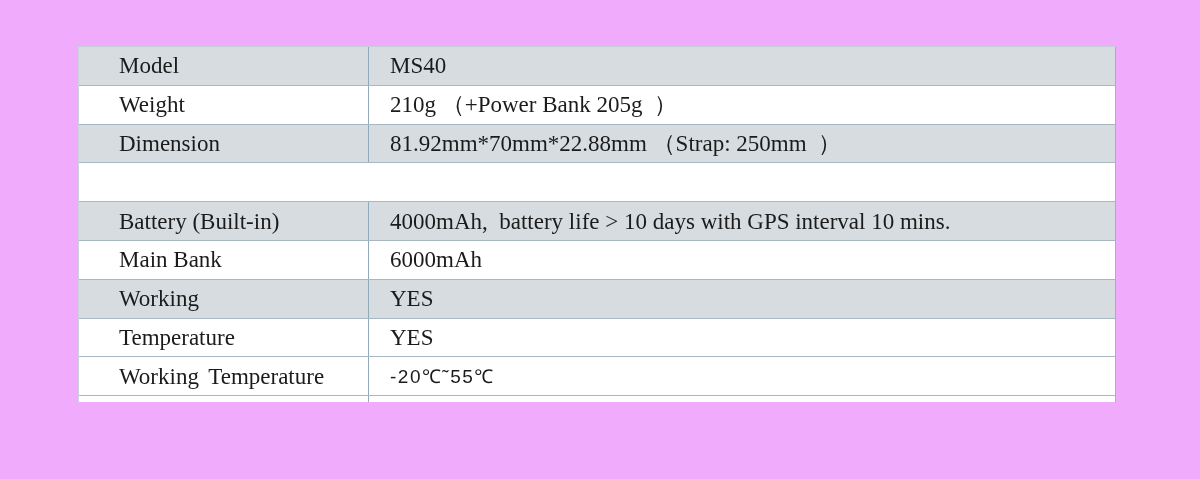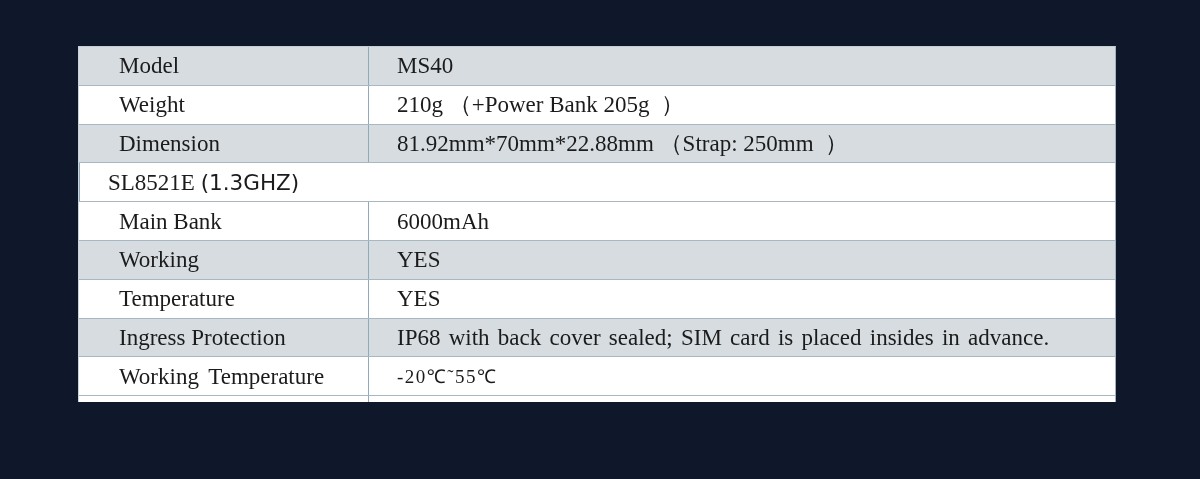--- a/index.html
+++ b/index.html
@@ -4,21 +4,21 @@
 <style>
   html, body {
     margin: 0;
     padding: 0;
     background: #ffffff;
   }
   .page {
     position: relative;
     width: 1200px;
     height: 479px;
-    background: #0f172a;
+    background: #f0abfc;
     overflow: hidden;
     font-family: "Liberation Serif", serif;
     color: #1b1b1b;
   }
   .spec-table {
     position: absolute;
     left: 78px;
     top: 46px;
     width: 1038px;
     box-sizing: border-box;
@@ -48,28 +48,28 @@
     white-space: pre;
   }
   .label-cell {
     width: 289px;
     padding-left: 40px;
     flex: none;
   }
   .value-cell {
     flex: 1;
     border-left: 1.5px solid #90aaba;
-    padding-left: 28px;
+    padding-left: 21px;
   }
   .sans {
     font-family: "DejaVu Sans", sans-serif;
     font-size: 21.5px;
   }
   .temp {
-    font-family: Liberation Serif, serif;
+    font-family: Liberation Sans, sans-serif;
     font-size: 19px;
     letter-spacing: 1.5px;
   }
   .ws-wide {
     word-spacing: 2.5px;
   }
   .ws-wide-label {
     word-spacing: 4px;
   }
   .partial {
@@ -100,25 +100,28 @@
     </div>
 
     <div class="row alt">
       <div class="cell label-cell">Dimension</div>
       <div class="cell value-cell">
         <span>81.92mm*70mm*22.88mm （Strap: 250mm  ）</span>
       </div>
     </div>
 
     <div class="row">
+    </div>
+
+    <div class="row alt">
+      <div class="cell label-cell">Battery (Built-in)</div>
       <div class="cell value-cell">
-        <span>SL8521E </span><span class="sans">(1.3GHZ)</span>
+        <span>4000mAh,  battery life &gt; 10 days with GPS interval 10 mins.</span>
       </div>
     </div>
-
 
     <div class="row">
       <div class="cell label-cell">Main Bank</div>
       <div class="cell value-cell">
         <span>6000mAh</span>
       </div>
     </div>
 
     <div class="row alt">
       <div class="cell label-cell">Working</div>
@@ -127,26 +130,20 @@
       </div>
     </div>
 
     <div class="row">
       <div class="cell label-cell">Temperature</div>
       <div class="cell value-cell">
         <span>YES</span>
       </div>
     </div>
 
-    <div class="row alt">
-      <div class="cell label-cell">Ingress Protection</div>
-      <div class="cell value-cell">
-        <span class="ws-wide">IP68 with back cover sealed; SIM card is placed insides in advance.</span>
-      </div>
-    </div>
 
     <div class="row">
       <div class="cell label-cell ws-wide-label">Working Temperature</div>
       <div class="cell value-cell">
         <span class="temp">-20℃˜55℃</span>
       </div>
     </div>
 
     <div class="row partial">
       <div class="cell label-cell"></div>

